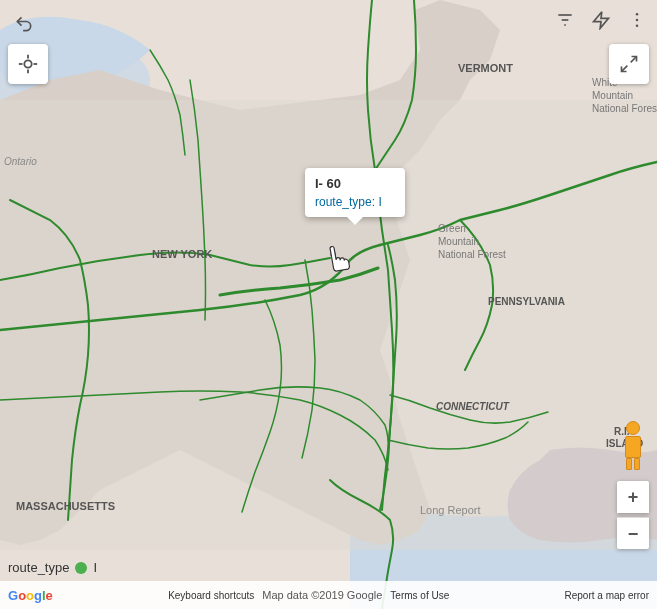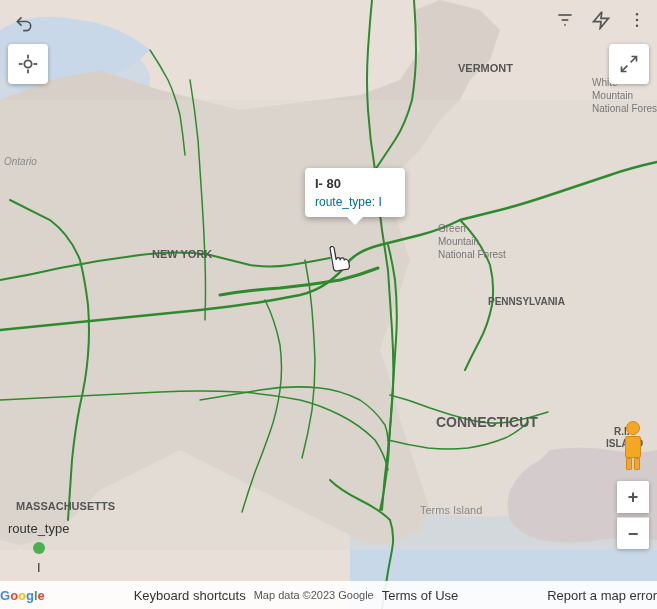--- a/index.html
+++ b/index.html
@@ -170,41 +170,40 @@
     .zoom-btn:first-of-type { border-radius: 2px 2px 0 0; margin-top: 2px; }
     .zoom-btn:last-of-type { border-radius: 0 0 2px 2px; border-top: 1px solid #ddd; }
 
     
     #bottom-bar {
       position: absolute;
       bottom: 0; left: 0; right: 0;
       height: 28px;
       background: rgba(255,255,255,0.9);
       display: flex; align-items: center;
-      padding: 0 0;
+      padding: 0 8px;
       font-size: 11px;
       color: #333;
       z-index: 10;
       justify-content: space-between;
     }
     .bottom-left { display: flex; align-items: center; gap: 4px; }
     .bottom-center { display: flex; align-items: center; gap: 8px; }
     .bottom-right { display: flex; align-items: center; gap: 4px; }
 
     .bottom-link {
-      color: #333; text-decoration: none; font-size: 13px; cursor: pointer;
+      color: #333; text-decoration: none; font-size: 10px; cursor: pointer;
     }
 
     
     #legend {
       position: absolute;
       bottom: 34px; left: 8px;
       display: flex; align-items: center; gap: 6px;
       z-index: 10;
-      flex-direction: column;
     }
     .legend-dot {
       width: 12px; height: 12px;
       border-radius: 50%;
       background: #4caf50;
     }
 
     
     .map-label {
       position: absolute;
@@ -278,25 +277,25 @@
     <path d="M305,260 Q310,285 312,310 Q314,335 315,360 Q315,385 312,410 Q308,435 302,458" stroke="#2d8a2d" stroke-width="1.5" fill="none" stroke-linecap="round"></path>
 
     <path d="M220,295 Q250,290 280,288 Q310,285 340,280 Q360,275 378,268" stroke="#2d8a2d" stroke-width="3" fill="none" stroke-linecap="round"></path>
   </svg>
 
   <div class="map-label map-label-bold" style="top:62px;left:458px;">VERMONT</div>
   <div class="map-label" style="top:76px;left:592px;font-size:10px;line-height:1.3;color:#777;">White<br>Mountain<br>National Forest</div>
   <div class="map-label map-label-bold" style="top:248px;left:152px;text-align:center;">NEW YORK</div>
   <div class="map-label" style="top:156px;left:4px;font-style:italic;font-size:10px;">Ontario</div>
   <div class="map-label map-label-bold" style="top:296px;left:488px;font-size:10px;">PENNSYLVANIA</div>
-  <div class="map-label map-label-bold" style="top:414px;left:436px;font-size:14px;">CONNECTICUT</div>
+  <div class="map-label map-label-bold" style="top:401px;left:436px;font-size:10px;font-style:italic;">CONNECTICUT</div>
   <div class="map-label map-label-bold" style="top:500px;left:16px;font-size:11px;">MASSACHUSETTS</div>
   <div class="map-label map-label-bold" style="top:426px;left:614px;font-size:10px;">R.I.</div>
   <div class="map-label map-label-bold" style="top:438px;left:606px;font-size:10px;">ISLAND</div>
-  <div class="map-label" style="top:504px;left:420px;font-size:11px;">Terms Island</div>
+  <div class="map-label" style="top:504px;left:420px;font-size:11px;">Long Report</div>
   <div class="map-label" style="top:222px;left:438px;font-size:10px;line-height:1.3;color:#777;">Green<br>Mountain<br>National Forest</div>
 
   <div id="undo-btn">
     <svg width="20" height="20" viewBox="0 0 24 24" fill="none" stroke="#555" stroke-width="2">
       <path d="M9 14L4 9l5-5"></path>
       <path d="M4 9h10.5a5.5 5.5 0 0 1 0 11H11"></path>
     </svg>
   </div>
 
   <div id="toolbar">
@@ -334,21 +333,21 @@
   <div id="fullscreen-btn">
     <svg width="20" height="20" viewBox="0 0 24 24" fill="none" stroke="#555" stroke-width="2">
       <polyline points="15 3 21 3 21 9"></polyline>
       <polyline points="9 21 3 21 3 15"></polyline>
       <line x1="21" y1="3" x2="14" y2="10"></line>
       <line x1="3" y1="21" x2="10" y2="14"></line>
     </svg>
   </div>
 
   <div id="map-tooltip">
-    <div class="tooltip-title">I- 80</div>
+    <div class="tooltip-title">I- 60</div>
     <div class="tooltip-subtitle">route_type: I</div>
   </div>
 
   <div id="cursor-hand">
     <svg width="28" height="32" viewBox="0 0 28 32" fill="none" xmlns="http://www.w3.org/2000/svg">
 
       <path d="M10,28 L10,14 Q10,12 12,12 Q14,12 14,14 L14,20 Q14,18 16,18 Q18,18 18,20 L18,21 Q18,19 20,19 Q22,19 22,21 L22,22 Q22,20 24,21 Q26,22 26,24 L26,28 Q26,30 24,31 L12,31 Q10,30 10,28Z" fill="white" stroke="#333" stroke-width="1.2"></path>
       <path d="M10,16 L10,8 Q10,6 12,6 Q14,6 14,8 L14,16" fill="white" stroke="#333" stroke-width="1.2"></path>
     </svg>
   </div>
@@ -375,21 +374,21 @@
   </div>
 
   <div id="bottom-bar">
     <div class="bottom-left">
       <div style="font-size:13px;font-weight:bold;">
         <span style="color:#4285f4;">G</span><span style="color:#ea4335;">o</span><span style="color:#fbbc04;">o</span><span style="color:#4285f4;">g</span><span style="color:#34a853;">l</span><span style="color:#ea4335;">e</span>
       </div>
     </div>
     <div class="bottom-center">
       <span class="bottom-link">Keyboard shortcuts</span>
-      <span style="color:#555;">Map data ©2023 Google</span>
+      <span style="color:#555;">Map data ©2019 Google</span>
       <span class="bottom-link">Terms of Use</span>
     </div>
     <div class="bottom-right">
       <span class="bottom-link">Report a map error</span>
     </div>
   </div>
 
 </div>
 
 </body></html>

